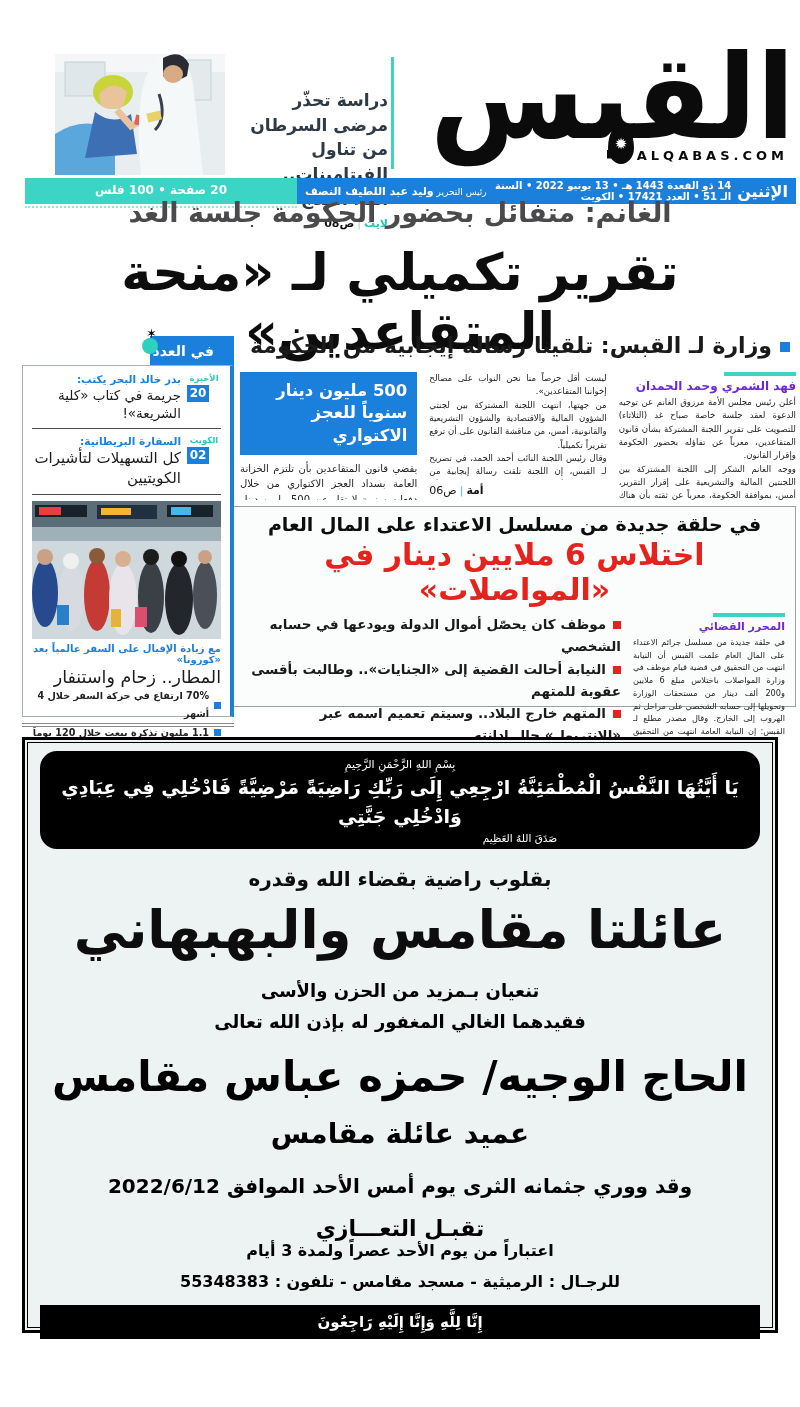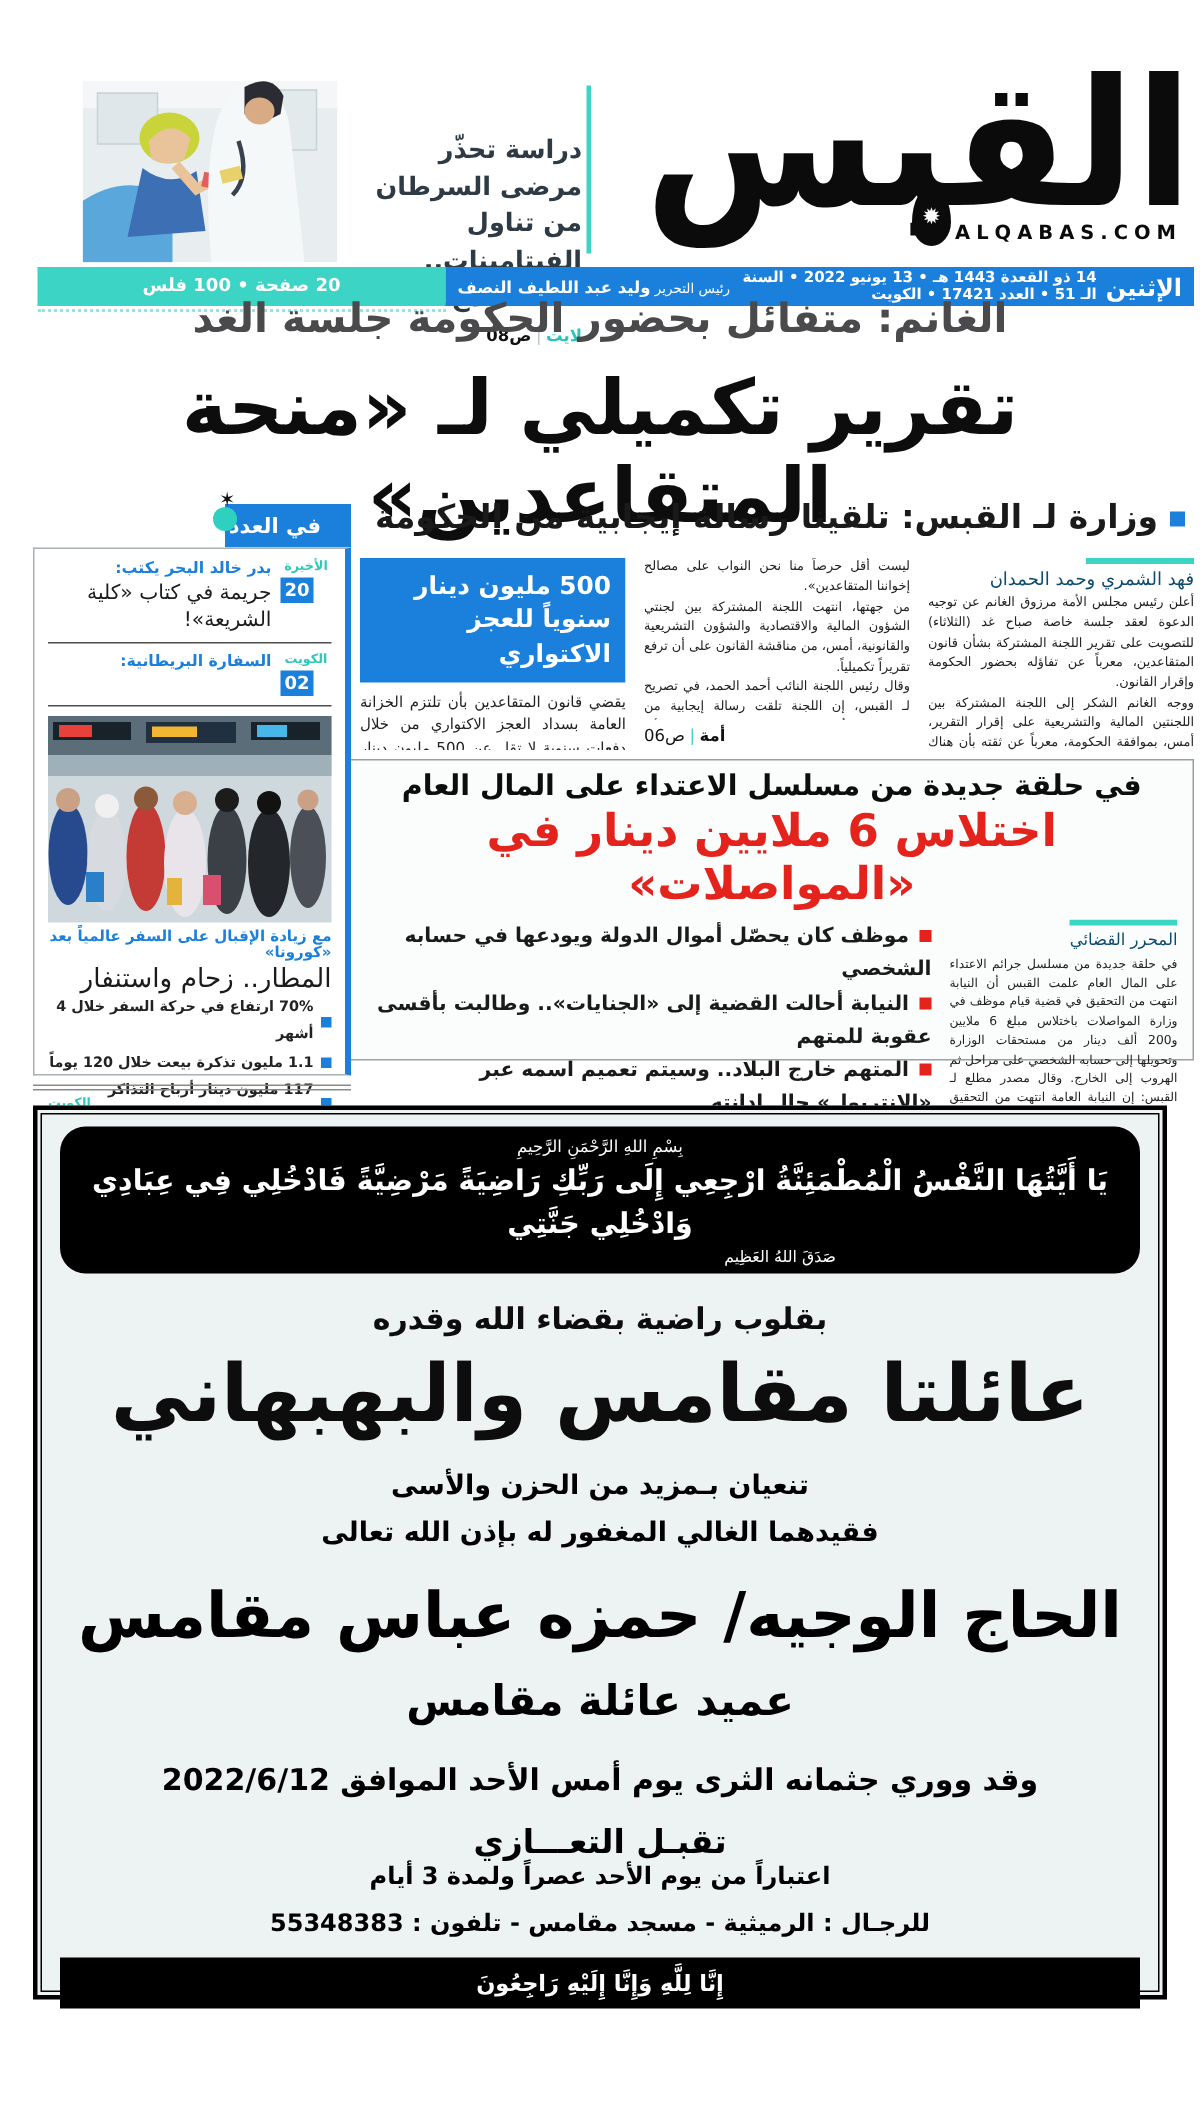--- a/index.html
+++ b/index.html
@@ -35,21 +35,21 @@
   .kicker { position:absolute; left:0; top:197px; width:800px; text-align:center; font-size:27px; font-weight:900; color:#4a4a4c; }
   .headline { position:absolute; left:0; top:243px; width:800px; text-align:center; font-size:51px; font-weight:900; color:#0d0d0d; letter-spacing:-1px; }
   .subhead { position:absolute; left:10px; top:333px; width:780px; text-align:right; font-size:22px; font-weight:600; color:#1a1a1a; }
   .subhead .sq { display:inline-block; width:10px; height:10px; background:#1a80dc; margin-left:8px; vertical-align:middle; }
   .subhead b { font-weight:900; }
 
   
   .lead-cols { position:absolute; left:240px; top:372px; width:556px; height:128px; display:flex; flex-direction:row; gap:12px; }
   .lead-col { flex:1; overflow:hidden; }
   .byline-rule { width:72px; height:4px; background:#3cd5c5; margin-bottom:3px; }
-  .byline { font-size:12px; font-weight:400; color:#0c4a6e; margin-bottom:3px; }
+  .byline { font-size:12px; font-weight:700; color:#6d28d9; margin-bottom:3px; }
   .small-body { font-size:8.6px; line-height:1.55; color:#222; text-align:justify; white-space:pre-line; }
   .facts-box { background:#1a80dc; color:#fff; padding:8px 10px; font-size:16.5px; font-weight:900; line-height:1.35; text-align:right; margin-bottom:6px; }
   .mid-tag { margin-top:4px; font-size:11px; text-align:left; color:#111; }
   .mid-tag .sec { font-weight:900; }
   .mid-tag .sep { color:#3cd5c5; padding:0 3px; }
 
   
   .crime { position:absolute; left:233px; top:506px; width:563px; height:201px; background:#fbfcfc; border:1px solid #9aa0a3; padding:6px 10px 8px; }
   .crime-kicker { text-align:center; font-size:19px; font-weight:900; color:#0d0d0d; }
   .crime-headline { text-align:center; font-size:30px; font-weight:900; color:#e3231c; margin-top:2px; }
@@ -225,20 +225,21 @@
       </div>
     </div>
     <div class="issue-div"></div>
     <div class="issue-item">
       <div class="side">
         <div class="lbl">الكويت</div>
         <div class="badge">02</div>
       </div>
       <div class="txt">
         <div class="kick">السفارة البريطانية:</div>
+        <div class="ttl" style="font-size:15px;">كل التسهيلات لتأشيرات الكويتيين</div>
       </div>
     </div>
     <div class="issue-div"></div>
     <div class="issue-photo">
       <svg width="194" height="138" viewBox="0 0 194 138">
         <rect width="194" height="138" fill="#cfd8dd"></rect>
         <rect x="0" y="0" width="194" height="26" fill="#5a6d78"></rect>
         <rect x="8" y="4" width="52" height="12" fill="#18222a"></rect>
         <rect x="12" y="6" width="22" height="8" fill="#e8413c"></rect>
         <rect x="70" y="4" width="60" height="14" fill="#203040"></rect>

